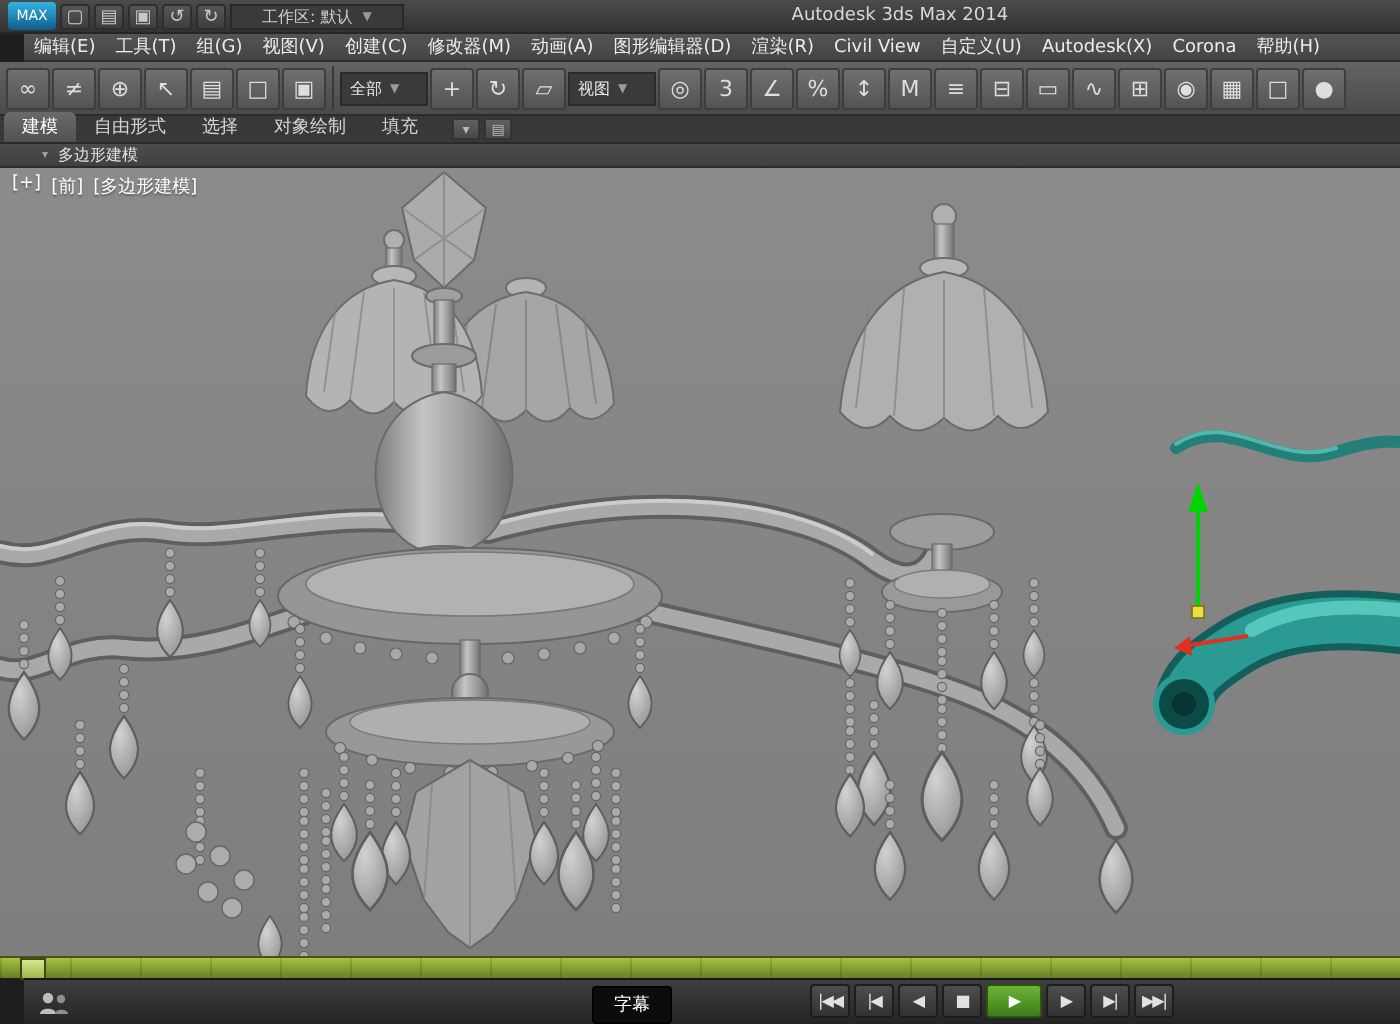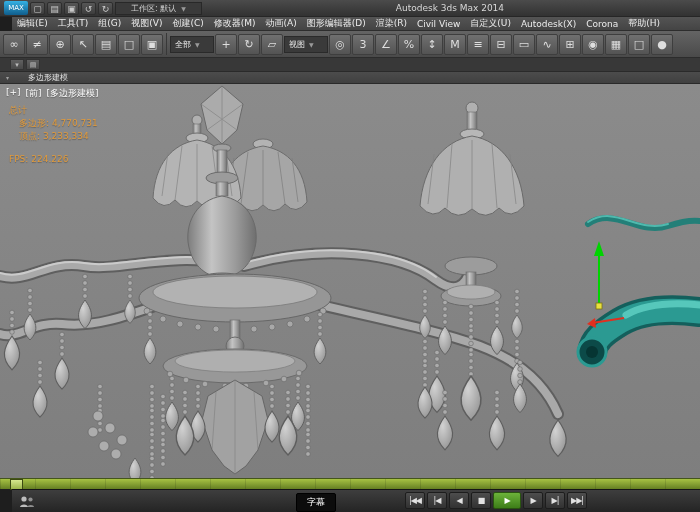--- a/index.html
+++ b/index.html
@@ -26,21 +26,21 @@
   .tb-dd{height:17px;min-width:44px;background:#3a3a3a;border:1px solid #2a2a2a;font-size:8px;color:#e8e8e8;display:flex;align-items:center;justify-content:flex-start;padding:0 4px;gap:4px;flex:0 0 auto}
 
   
   #ribbontabs{position:absolute;top:58px;left:0;width:700px;height:14px;background:#383838;border-bottom:1px solid #2a2a2a;display:flex;align-items:flex-end;font-size:9px;padding-left:2px}
   .rtab{padding:1px 9px 1px;color:#d6d6d6;white-space:nowrap}
   .rtab.active{background:linear-gradient(#6a6a6a,#515151);border-radius:3px 3px 0 0;color:#fff}
   .rib-icons{display:flex;align-items:center;gap:2px;margin-left:8px;padding-bottom:1px}
   .rib-icon{width:14px;height:11px;background:linear-gradient(#606060,#484848);border:1px solid #333;font-size:7px;color:#bbb;display:flex;align-items:center;justify-content:center}
 
   
-  #panelrow{position:absolute;top:72px;left:0;width:700px;height:12px;background:linear-gradient(#4c4c4c,#404040);border-bottom:1px solid #2a2a2a;font-size:8px;color:#e0e0e0;padding-left:6px;display:flex;align-items:center;gap:19px}
+  #panelrow{position:absolute;top:72px;left:0;width:700px;height:12px;background:linear-gradient(#4c4c4c,#404040);border-bottom:1px solid #2a2a2a;font-size:8px;color:#e0e0e0;padding-left:21px;display:flex;align-items:center;gap:5px}
   .panel-chev{font-size:6px;color:#9f9f9f}
 
   
   #viewport{position:absolute;top:84px;left:0;width:700px;height:394px;background:linear-gradient(#8b8b8b,#7e7e7e);overflow:hidden}
   #vp-canvas{position:absolute;left:0;top:0}
   #vp-label{position:absolute;left:6px;top:3px;font-size:9px;color:#fff;display:flex;gap:5px;text-shadow:0 1px 1px rgba(0,0,0,.35)}
   #stats{position:absolute;left:9px;top:20px;font-size:9px;line-height:13px;color:#e09a3c;text-shadow:0 1px 1px rgba(0,0,0,.3)}
   #stats .indent{padding-left:10px}
   #stats .fps-line{margin-top:10px}
 
@@ -138,20 +138,28 @@
       <span class="tb-icon">∿</span>
       <span class="tb-icon">⊞</span>
       <span class="tb-icon">◉</span>
       <span class="tb-icon">▦</span>
       <span class="tb-icon">□</span>
       <span class="tb-icon">●</span>
     </span>
 </div>
 
 <div id="ribbontabs">
+  <span style="display:flex;align-items:flex-end">
+
+  <span class="rtab active">建模</span>
+      <span class="rtab">自由形式</span>
+      <span class="rtab">选择</span>
+      <span class="rtab">对象绘制</span>
+      <span class="rtab">填充</span>
+    </span>
   <span class="rib-icons">
     <span class="rib-icon">▾</span>
     <span class="rib-icon">▤</span>
   </span>
 </div>
 
 <div id="panelrow">
   <span class="panel-chev">▾</span>
   <span>多边形建模</span>
 </div>
@@ -402,32 +410,20 @@
       <polygon points="587,240 595,234 596,244" fill="#e03020"></polygon>
       <rect x="596" y="219" width="6" height="6" fill="#e8e040" stroke="#7a7410" stroke-width="0.8"></rect>
     </g>
   </svg>
 
   <div id="vp-label">
     <span>[+]</span>
     <span>[前]</span>
     <span>[多边形建模]</span>
   </div>
-  <div id="stats">
-    <div>总计</div>
-    <div class="indent">
-      <span>多边形:</span> <span>4,770,731</span>
-    </div>
-    <div class="indent">
-      <span>顶点:</span> <span>3,233,334</span>
-    </div>
-    <div class="fps-line">
-      <span>FPS:</span> <span>224.226</span>
-    </div>
-  </div>
 </div>
 
 <div id="timeline">
   <div id="scrubber"></div>
 </div>
 
 <div id="transport">
   <svg id="people" width="16" height="13" viewBox="0 0 16 13">
     <circle cx="5" cy="4" r="2.6" fill="#bdbdbd"></circle>
       <path d="M1,12 C1,8.5 9,8.5 9,12 Z" fill="#bdbdbd"></path>

